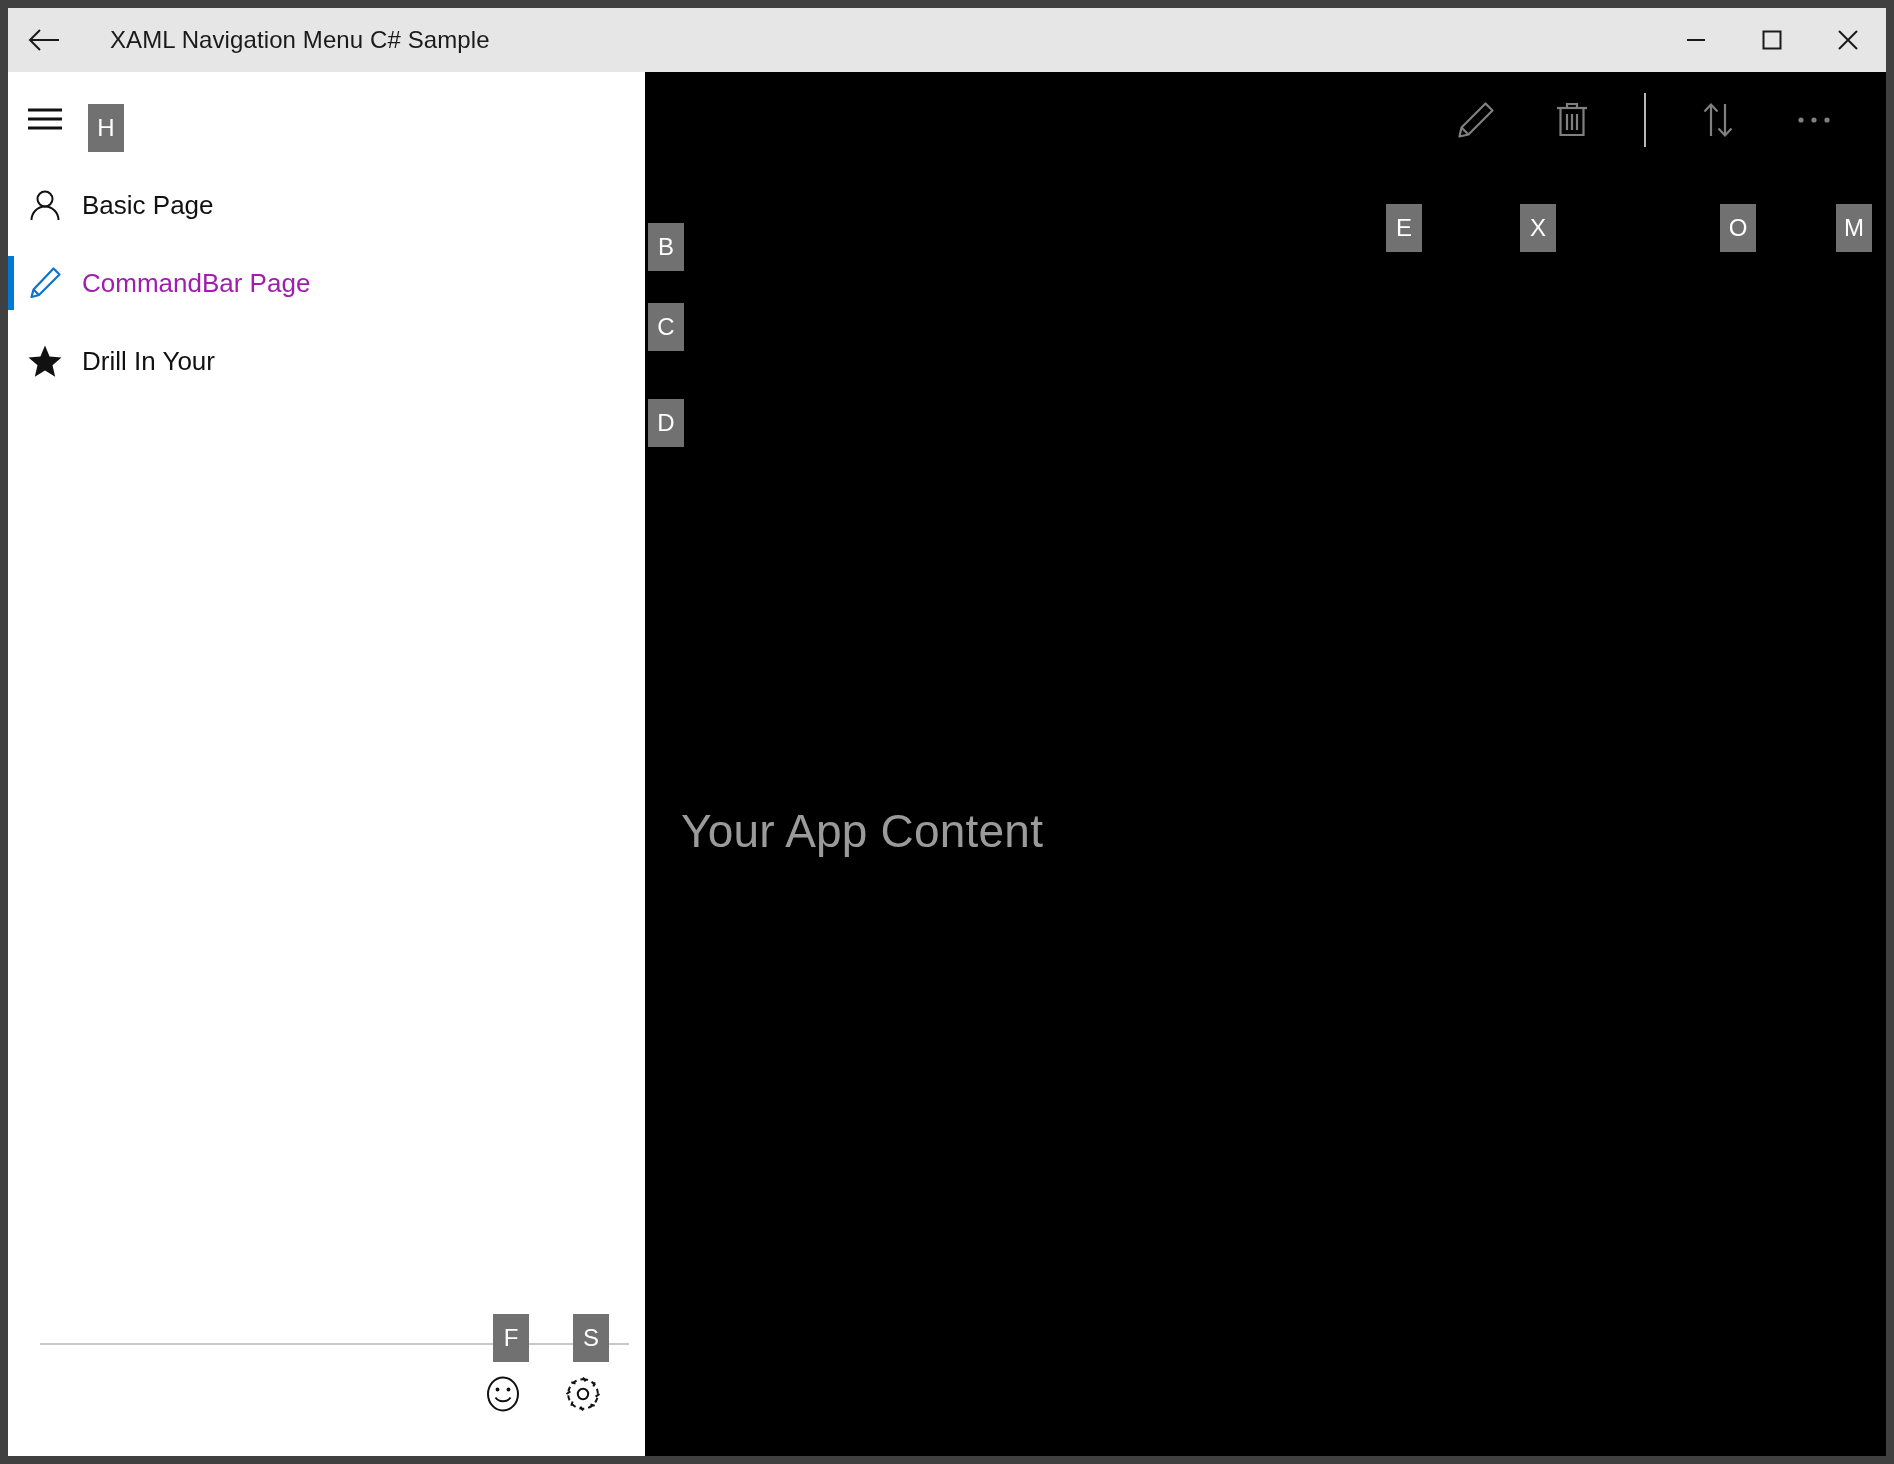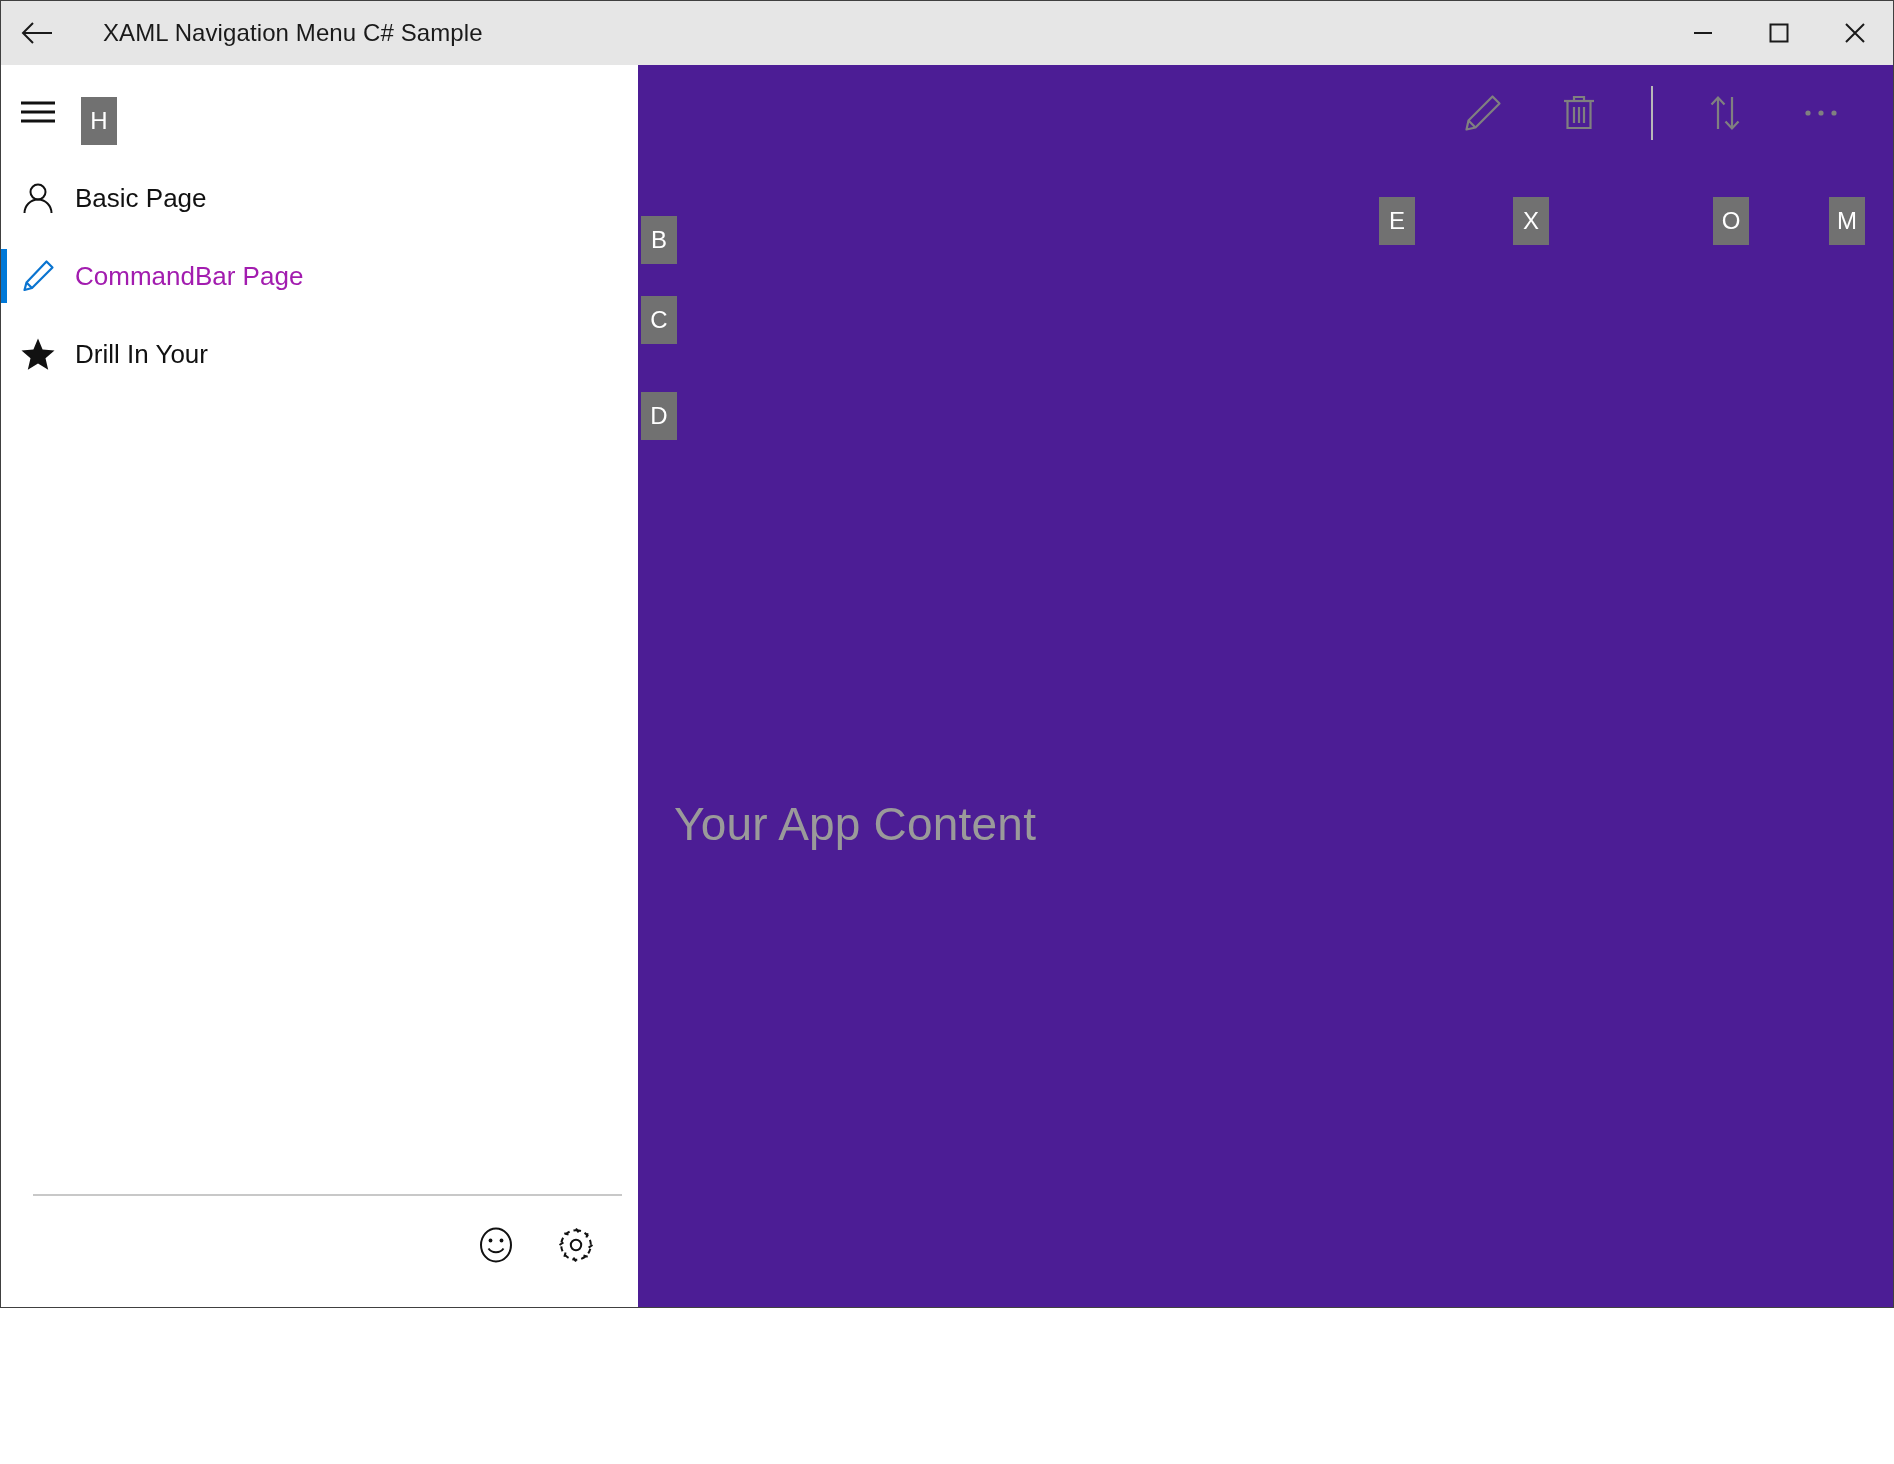--- a/index.html
+++ b/index.html
@@ -9,23 +9,23 @@
   }
   body {
     font-family: "Liberation Sans", sans-serif;
     -webkit-font-smoothing: antialiased;
   }
 
   
   #app-window {
     position: relative;
     width: 1894px;
-    height: 1308px;
+    height: 1464px;
     box-sizing: border-box;
-    border: 1px solid #404040;
+    border: 8px solid #404040;
     background: #ffffff;
     overflow: hidden;
   }
 
   
   #title-bar {
     position: absolute;
     left: 0;
     top: 0;
     right: 0;
@@ -158,21 +158,21 @@
   }
   .bottom-icon-btn svg { display: block; }
 
   
   #content-area {
     position: absolute;
     left: 637px;
     top: 0;
     right: 0;
     bottom: 0;
-    background: #4c1d95;
+    background: #000000;
   }
   #command-bar {
     position: absolute;
     right: 0;
     top: 0;
     left: 0;
     height: 96px;
     display: flex;
     align-items: center;
     justify-content: flex-end;

